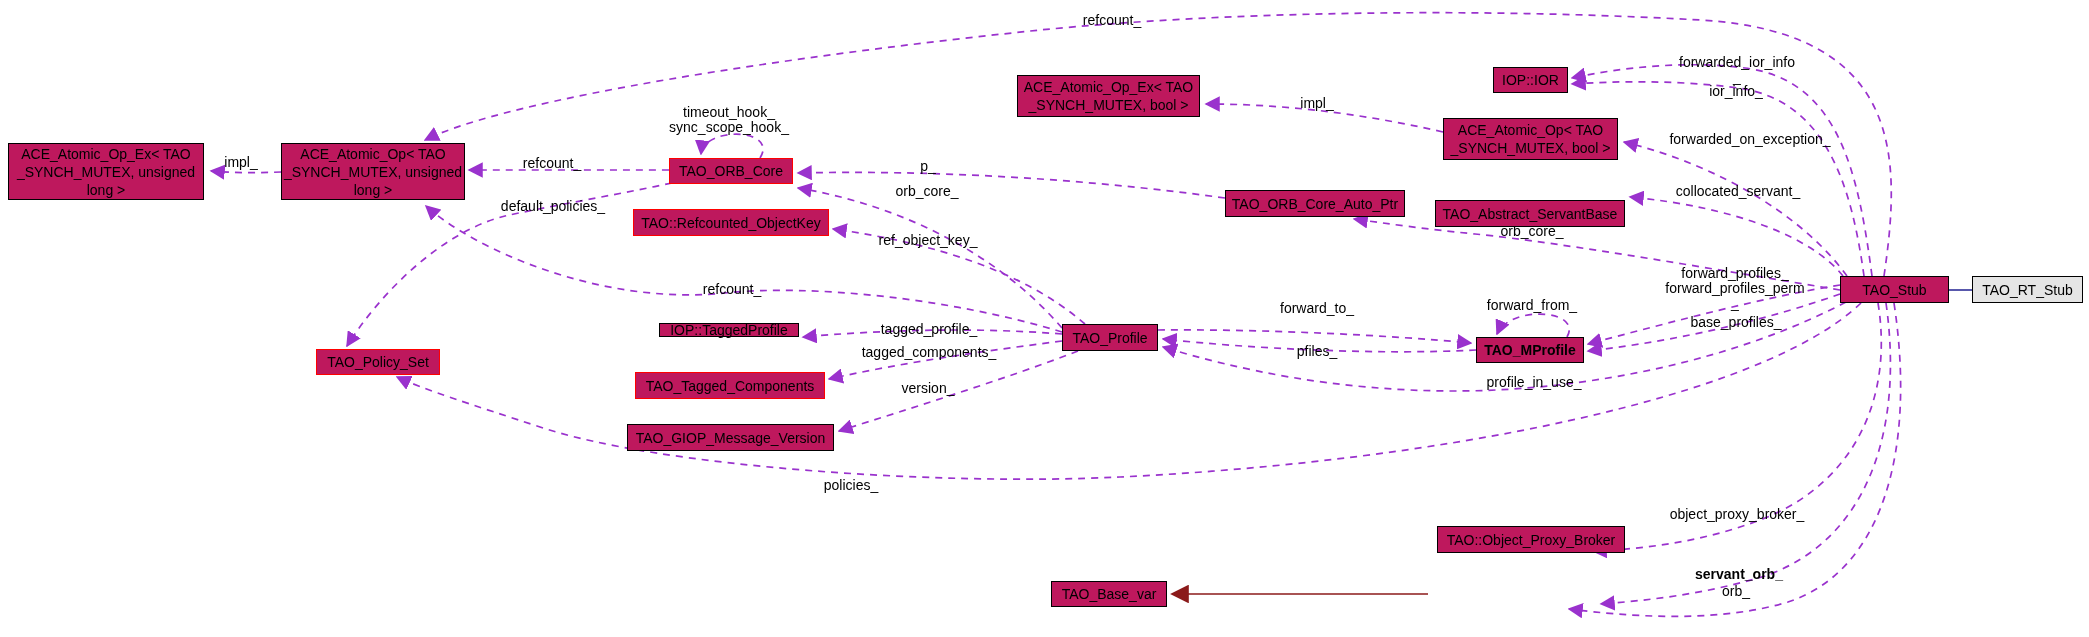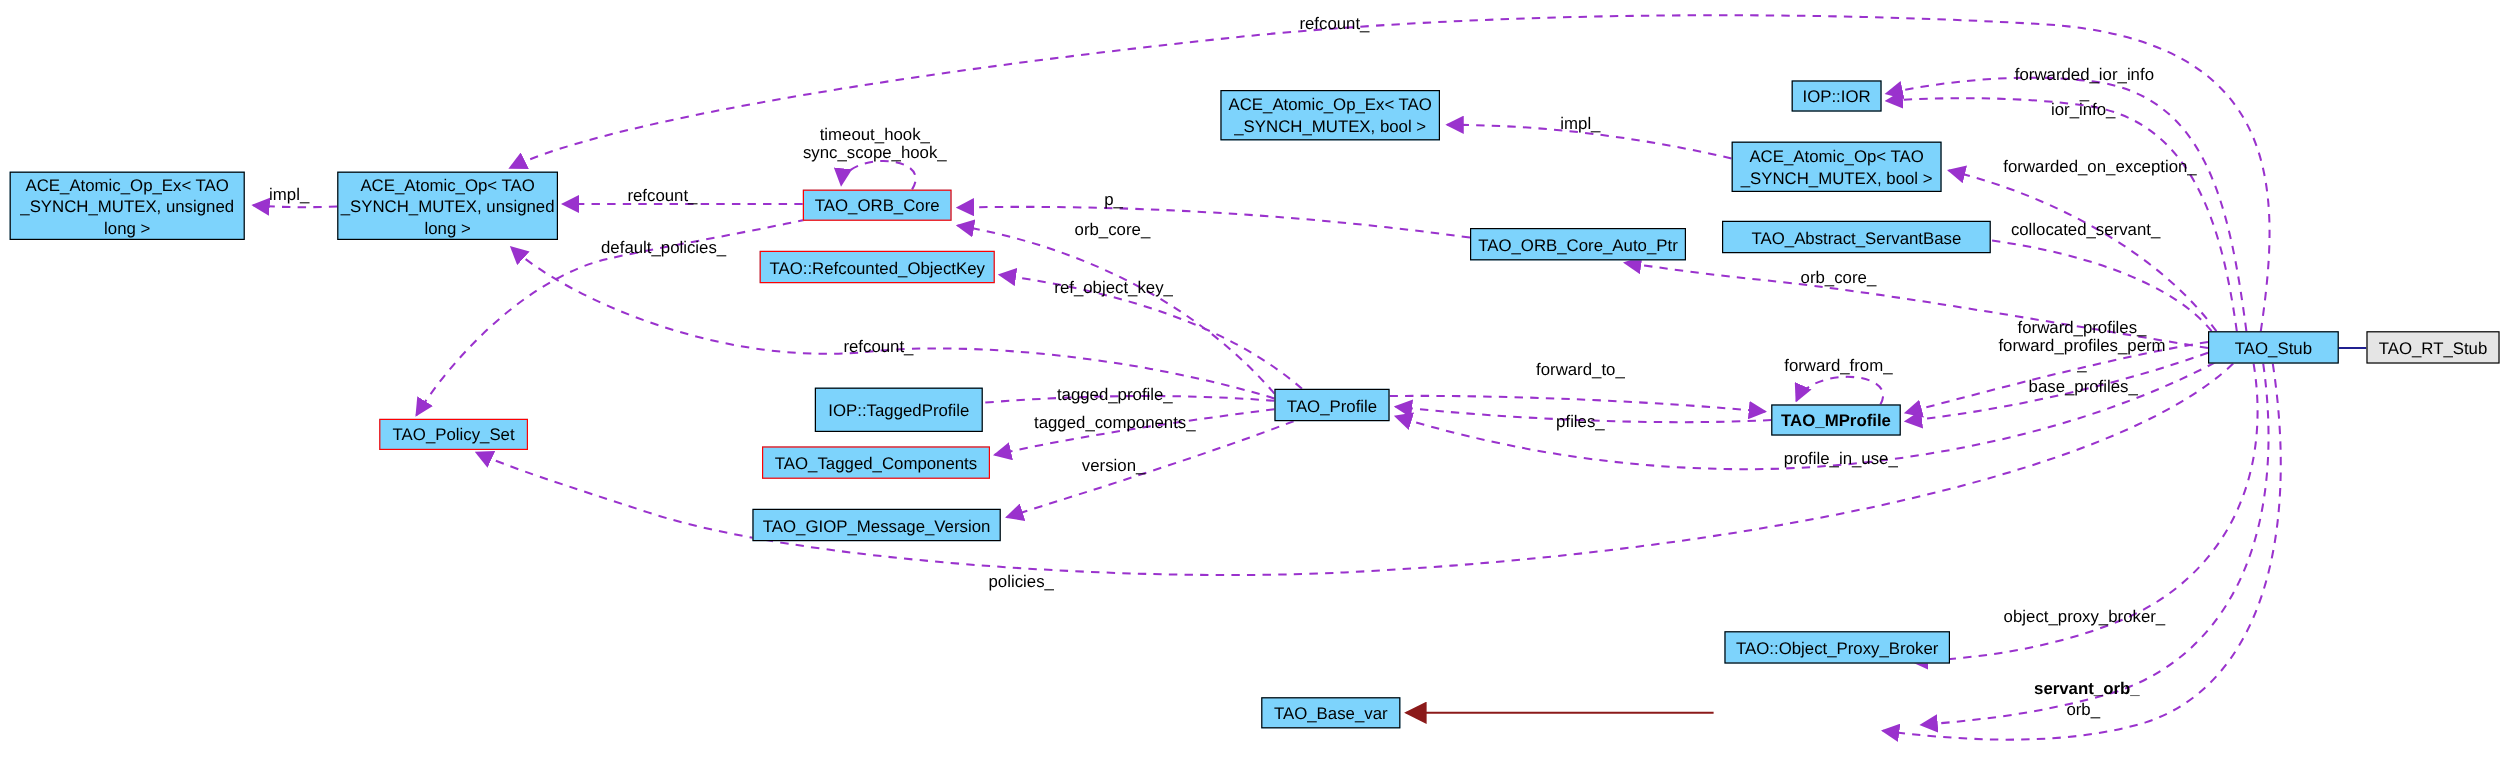--- a/index.html
+++ b/index.html
@@ -4,21 +4,21 @@
 <style>
   html,body{margin:0;padding:0;background:#ffffff;}
   #stage{
     position:relative;width:2089px;height:637px;background:#ffffff;
     font-family:"Liberation Sans",sans-serif;overflow:hidden;
   }
   #edge-svg{position:absolute;left:0;top:0;}
   .node{
     position:absolute;box-sizing:border-box;
     display:flex;flex-direction:column;align-items:center;justify-content:center;
-    background:#7dd3fc;border:1.7px solid #000000;color:#000000;
+    background:#be185d;border:1.7px solid #000000;color:#000000;
     font-size:14px;line-height:18px;text-align:center;white-space:nowrap;
     cursor:pointer;
   }
   .node.red{border-color:#ff0000;}
   .node.focus{background:#e5e5e5;}
   .edge-label{
     position:absolute;transform:translate(-50%,-50%);
     font-size:14px;line-height:15px;color:#000000;text-align:center;white-space:nowrap;
   }
 </style>
@@ -170,21 +170,21 @@
     </div>
     <div class="node red" style="left: 669px; top: 158px; width: 124px; height: 26px;">
       <div>TAO_ORB_Core</div>
     </div>
     <div class="node red" style="left: 633px; top: 209px; width: 196px; height: 27px;">
       <div>TAO::Refcounted_ObjectKey</div>
     </div>
     <div class="node red" style="left: 316px; top: 349px; width: 124px; height: 26px;">
       <div>TAO_Policy_Set</div>
     </div>
-    <div class="node" style="left: 679px; top: 323px; width: 140px; height: 37px; text-align: right;">
+    <div class="node" style="left: 659px; top: 323px; width: 140px; height: 14px; text-align: right;">
       <div>IOP::TaggedProfile</div>
     </div>
     <div class="node red" style="left: 635px; top: 372px; width: 190px; height: 27px;">
       <div>TAO_Tagged_Components</div>
     </div>
     <div class="node" style="left: 627px; top: 424px; width: 207px; height: 27px;">
       <div>TAO_GIOP_Message_Version</div>
     </div>
     <div class="node" style="left: 1062px; top: 324px; width: 96px; height: 27px;">
       <div>TAO_Profile</div>
@@ -196,21 +196,21 @@
     <div class="node" style="left: 1493px; top: 67px; width: 75px; height: 26px;">
       <div>IOP::IOR</div>
     </div>
     <div class="node" style="left: 1443px; top: 118px; width: 175px; height: 42px;">
       <div>ACE_Atomic_Op&lt; TAO</div>
       <div>_SYNCH_MUTEX, bool &gt;</div>
     </div>
     <div class="node" style="left: 1225px; top: 190px; width: 180px; height: 27px;">
       <div>TAO_ORB_Core_Auto_Ptr</div>
     </div>
-    <div class="node" style="left: 1435px; top: 184px; width: 224px; height: 27px;">
+    <div class="node" style="left: 1435px; top: 200px; width: 190px; height: 27px;">
       <div>TAO_Abstract_ServantBase</div>
     </div>
     <div class="node" style="left: 1476px; top: 337px; width: 108px; height: 26px; font-weight: bold;">
       <div>TAO_MProfile</div>
     </div>
     <div class="node" style="left: 1840px; top: 276px; width: 109px; height: 27px;">
       <div>TAO_Stub</div>
     </div>
     <div class="node focus" style="left: 1972px; top: 276px; width: 111px; height: 27px;">
       <div>TAO_RT_Stub</div>

